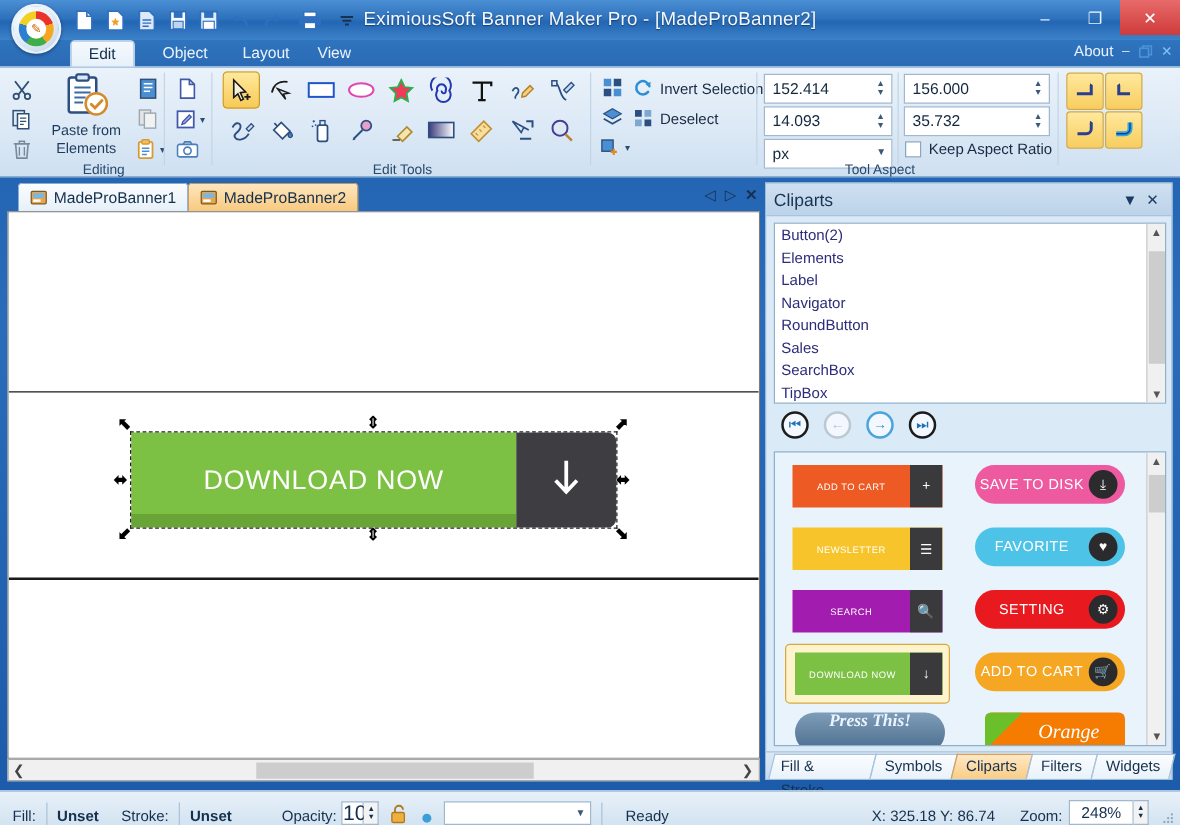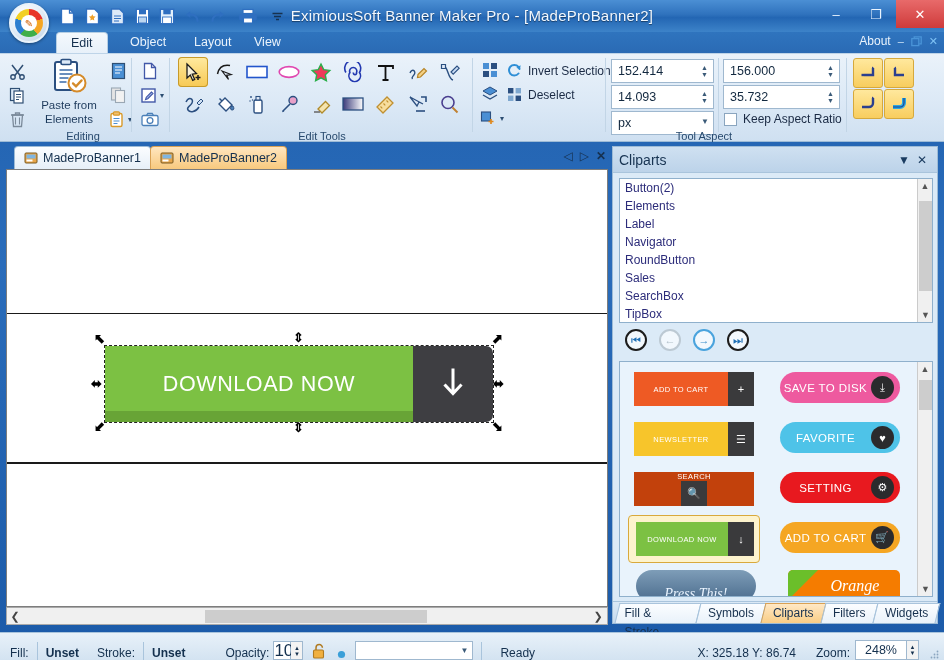--- a/index.html
+++ b/index.html
@@ -786,40 +786,40 @@
 
     <div class="cbtn" style="left:14px;top:60px;width:120px;height:34px;background:#f7c52b;">
       <div class="main">NEWSLETTER</div>
       <div class="side">☰</div>
     </div>
     <div class="pill" style="left:160px;top:60px;width:120px;background:#4ec3e8;">
       <div class="pt">FAVORITE</div>
       <div class="pc">♥</div>
     </div>
 
-    <div class="cbtn" style="left:14px;top:110px;width:120px;height:34px;background:#c2410c;flex-direction:column;">
+    <div class="cbtn" style="left:14px;top:110px;width:120px;height:34px;background:#a21caf;">
       <div class="main">SEARCH</div>
       <div class="side">🔍</div>
     </div>
     <div class="pill" style="left:160px;top:110px;width:120px;background:#e8191f;">
       <div class="pt">SETTING</div>
       <div class="pc">⚙</div>
     </div>
 
     <div style="position:absolute;left:8px;top:153px;width:132px;height:48px;background:#fdf3cd;border:1px solid #d9a93c;border-radius:4px;"></div>
     <div class="cbtn" style="left:16px;top:160px;width:118px;height:34px;background:#7cc143;">
       <div class="main">DOWNLOAD NOW</div>
       <div class="side">↓</div>
     </div>
     <div class="pill" style="left:160px;top:160px;width:120px;background:#f5a623;">
       <div class="pt">ADD TO CART</div>
       <div class="pc">🛒</div>
     </div>
 
-    <div style="position:absolute;left:16px;top:208px;width:120px;height:32px;border-radius:16px;background:linear-gradient(180deg,#7e9db8,#4a6b8c);display:flex;align-items:flex-end;justify-content:center;">
+    <div style="position:absolute;left:16px;top:208px;width:120px;height:32px;border-radius:16px;background:linear-gradient(180deg,#7e9db8,#4a6b8c);display:flex;align-items:flex-start;justify-content:center;font-weight:bold;">
       <span style="color:#eaf4ff;font-family:'Liberation Serif',serif;font-style:italic;font-size:14px;">Press This!</span>
     </div>
     <div style="position:absolute;left:168px;top:208px;width:112px;height:32px;border-radius:5px;background:#f57c00;display:flex;align-items:center;justify-content:center;overflow:hidden;">
       <div style="position:absolute;left:0;top:0;width:0;height:0;border-top:30px solid #6bbf2a;border-right:30px solid transparent;"></div>
       <span style="color:#fff;font-family:'Liberation Serif',serif;font-style:italic;font-size:16px;padding-left:22px;">Orange</span>
     </div>
 
     <div id="thumbscroll">
       <div class="sa">▲</div>
       <div id="tthumb"></div>

